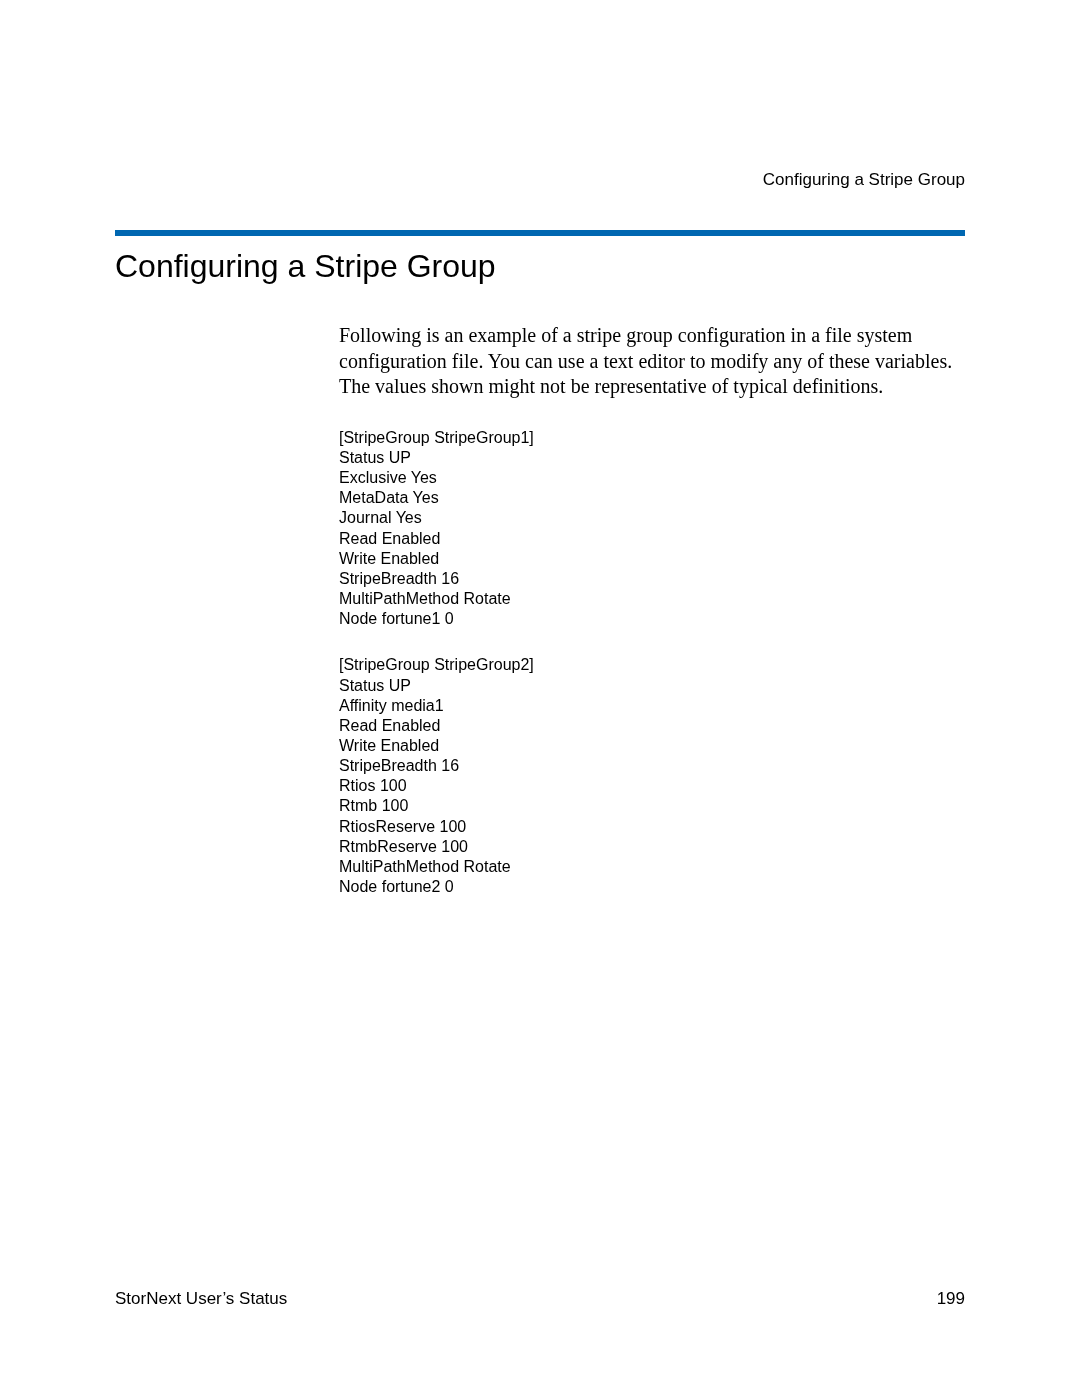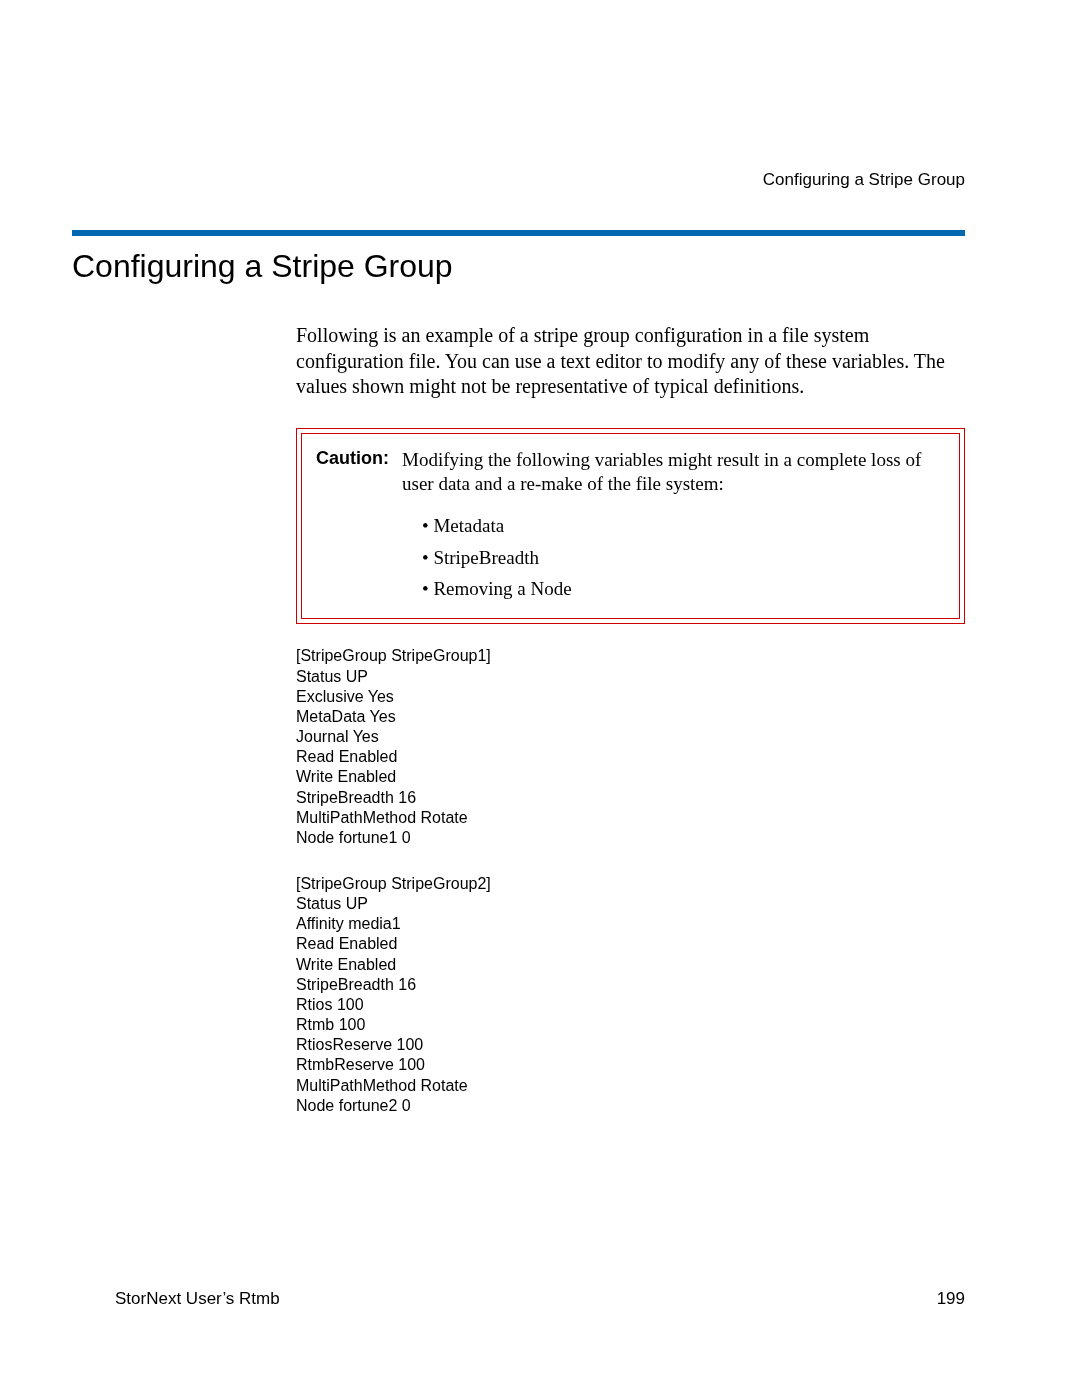--- a/index.html
+++ b/index.html
@@ -7,21 +7,21 @@
     padding: 0;
     background: #fff;
     font-family: Arial, Helvetica, sans-serif;
     color: #000;
     width: 1080px;
     height: 1397px;
     position: relative;
     box-sizing: border-box;
   }
   .page {
-    padding: 170px 115px 0 72px;
+    padding: 170px 115px 0 115px;
     box-sizing: border-box;
     height: 100%;
     position: relative;
   }
   .running-header {
     text-align: right;
     font-size: 17px;
     font-family: Arial, Helvetica, sans-serif;
     color: #000;
     margin-bottom: 40px;
@@ -115,33 +115,20 @@
   <div class="running-header">Configuring a Stripe Group</div>
 
   <div class="bar"></div>
 
   <h1 class="section-title">Configuring a Stripe Group</h1>
 
   <div class="body-col">
 
     <p class="intro">Following is an example of a stripe group configuration in a file system configuration file. You can use a text editor to modify any of these variables. The values shown might not be representative of typical definitions.</p>
 
-    <div class="caution-box">
-      <div class="caution-inner">
-        <div class="caution-row">
-          <div class="caution-label">Caution:</div>
-          <div class="caution-text">Modifying the following variables might result in a complete loss of user data and a re-make of the file system:</div>
-        </div>
-        <ul class="caution-list">
-          <li>Metadata</li>
-          <li>StripeBreadth</li>
-          <li>Removing a Node</li>
-        </ul>
-      </div>
-    </div>
 
     <div class="config-block">[StripeGroup StripeGroup1]
 Status UP
 Exclusive Yes
 MetaData Yes
 Journal Yes
 Read Enabled
 Write Enabled
 StripeBreadth 16
 MultiPathMethod Rotate
@@ -156,17 +143,17 @@
 Rtios 100
 Rtmb 100
 RtiosReserve 100
 RtmbReserve 100
 MultiPathMethod Rotate
 Node fortune2 0</div>
 
   </div>
 
   <div class="footer">
-    <span>StorNext User’s Rtmb</span>
+    <span>StorNext User’s Status</span>
     <span>199</span>
   </div>
 
 </div>
 
 </body></html>

